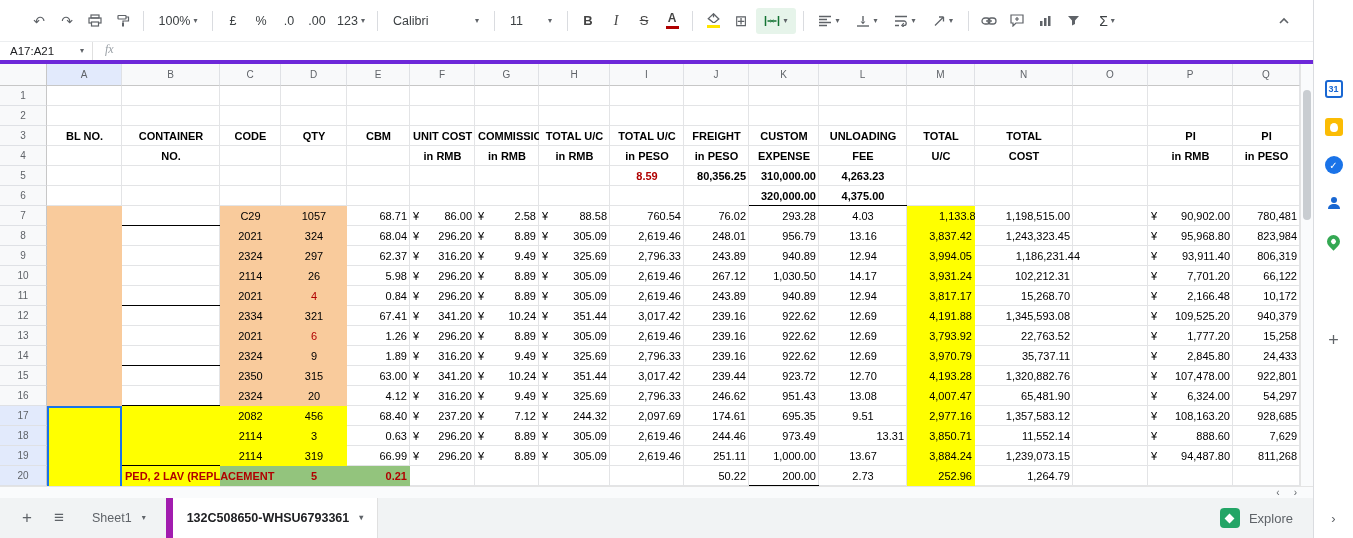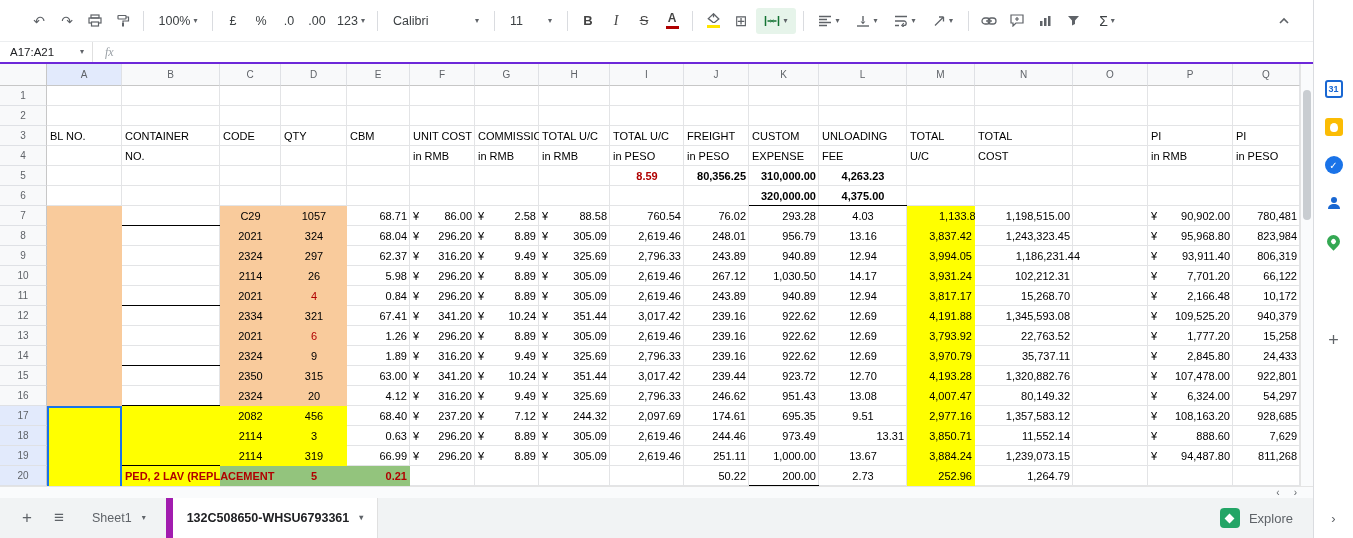--- a/index.html
+++ b/index.html
@@ -20,21 +20,21 @@
   .fmt-i{font-style:italic;font-family:"Liberation Serif",serif;font-size:14px;}
   .fmt-s{text-decoration:line-through;font-size:13px;}
   .colorbtn{display:flex;flex-direction:column;align-items:center;line-height:1;}
   .colorbtn .bar{width:13px;height:3px;margin-top:2px;}
   .active-green{background:#e6f4ea;}
   .tb-right{margin-left:auto;margin-right:16px;}
   .glyph{font-size:14px;color:#5f6368;line-height:1;}
 
   
   .fbar{position:absolute;left:0;top:42px;width:1313px;height:22px;background:#fff;
-        border-bottom:2px solid #6d28d9;display:flex;align-items:center;box-sizing:border-box;}
+        border-bottom:4px solid #6d28d9;display:flex;box-sizing:border-box;}
   .namebox{width:92px;height:100%;display:flex;align-items:center;padding-left:10px;
            font-size:11.5px;color:#202124;box-sizing:border-box;justify-content:space-between;
            padding-right:8px;}
   .fbar .sep{width:1px;height:100%;background:#e0e0e0;}
   .fx{font-style:italic;font-family:"Liberation Serif",serif;color:#9aa0a6;
       font-size:12px;padding:0 12px;}
   .finput{flex:1;font-size:11.5px;color:#202124;}
 
   
   .grid{position:absolute;left:0;top:64px;width:1300px;height:422px;overflow:hidden;background:#fff;}
@@ -44,21 +44,21 @@
           border-bottom:1px solid #c7c7c7;box-sizing:border-box;font-size:10px;color:#5f6368;
           display:flex;align-items:center;justify-content:center;z-index:4;}
   .rowhdr{position:absolute;left:0;width:47px;height:20px;background:#f8f9fa;
           border-right:1px solid #c7c7c7;border-bottom:1px solid #dfe1e5;box-sizing:border-box;
           font-size:10px;color:#5f6368;display:flex;align-items:center;justify-content:center;z-index:4;}
   .hl{background:#e2eafc;}
   .gl{position:absolute;background:#e3e4e6;z-index:0;}
   .fill{position:absolute;z-index:1;}
   .cell{position:absolute;height:20px;line-height:20px;font-size:11px;color:#000;
         padding:0 3px;box-sizing:border-box;overflow:hidden;white-space:nowrap;z-index:2;}
-  .hb{font-weight:400;text-align:left;}
+  .hb{font-weight:700;text-align:center;}
   .b{font-weight:700;} .red{color:#b00000;}
   .center{text-align:center;} .right{text-align:right;} .left{text-align:left;}
   .yen{display:flex;justify-content:space-between;}
   .spill{overflow:visible;z-index:3;}
   .bline{position:absolute;height:1px;background:#000;z-index:3;}
   .sel{position:absolute;border:2px solid #1a73e8;border-bottom:none;box-sizing:border-box;
        z-index:4;pointer-events:none;}
 
   
   .vsb{position:absolute;left:1300px;top:64px;width:13px;height:422px;background:#fafbfc;
@@ -624,21 +624,21 @@
     </div>
     <div class="cell yen" style="left: 539px; top: 322px; width: 71px;">
       <span>¥</span>
       <span>325.69</span>
     </div>
     <div class="cell right" style="left: 610px; top: 322px; width: 74px;">2,796.33</div>
     <div class="cell right" style="left: 684px; top: 322px; width: 65px;">246.62</div>
     <div class="cell right" style="left: 749px; top: 322px; width: 70px;">951.43</div>
     <div class="cell center" style="left: 819px; top: 322px; width: 88px;">13.08</div>
     <div class="cell right" style="left: 907px; top: 322px; width: 68px;">4,007.47</div>
-    <div class="cell right" style="left: 975px; top: 322px; width: 98px;">80,149.32</div>
+    <div class="cell right" style="left: 975px; top: 322px; width: 98px;">65,481.90</div>
     <div class="cell yen" style="left: 1148px; top: 322px; width: 85px;">
       <span>¥</span>
       <span>6,324.00</span>
     </div>
     <div class="cell right" style="left: 1233px; top: 322px; width: 67px;">54,297</div>
     <div class="cell center" style="left: 220px; top: 342px; width: 61px;">2082</div>
     <div class="cell center" style="left: 281px; top: 342px; width: 66px;">456</div>
     <div class="cell right" style="left: 347px; top: 342px; width: 63px;">68.40</div>
     <div class="cell yen" style="left: 410px; top: 342px; width: 65px;">
       <span>¥</span>

